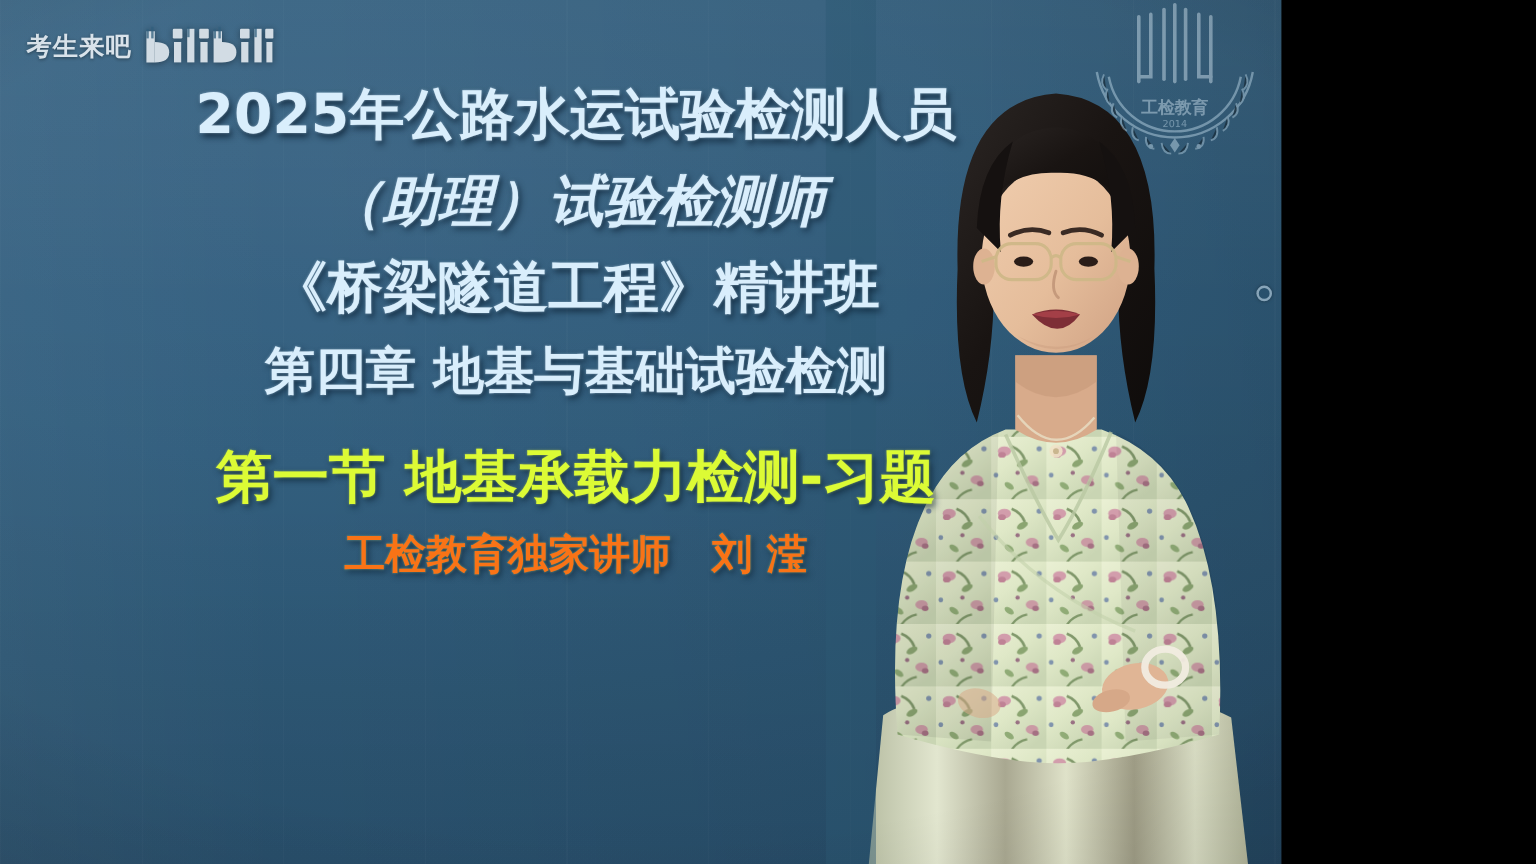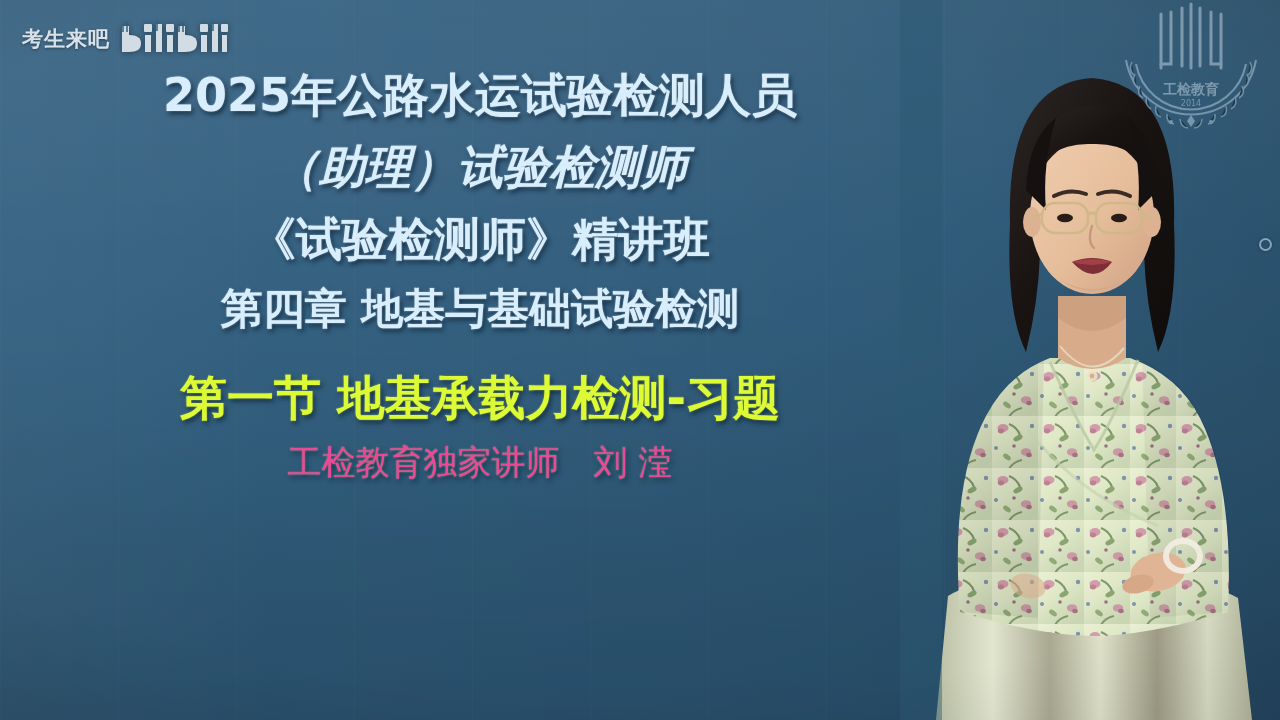--- a/index.html
+++ b/index.html
@@ -1,21 +1,21 @@
 <!DOCTYPE html>
 <html><head>
 <meta charset="utf-8">
 <title>Course Title Slide</title>
 <style>
   * { margin:0; padding:0; box-sizing:border-box; }
   html,body { width:1280px; height:720px; overflow:hidden; background:#000; }
 
   .stage{
     position:relative;
-    width:1280px; height:720px;
+    width:1068px; height:720px;
     font-family:"DejaVu Sans","Liberation Sans",sans-serif;
     overflow:hidden;
   }
 
   
   .backdrop{
     position:absolute; inset:0;
     background:
       radial-gradient(120% 85% at 30% 22%, #3a6484 0%, #336080 38%, #2e5977 68%, #2a5270 100%);
   }
@@ -105,22 +105,22 @@
     font-size:47px;
     color:#dcfb35;
     text-shadow:
        0 0 2px rgba(225,255,90,.55),
        2px 3px 5px rgba(12,34,52,.8);
     margin-bottom:24px;
     margin-top:44px;
   }
   .l6{
     font-size:34px;
-    color:#ec4899;
-    font-weight:normal;
+    color:#f97316;
+    font-weight:bold;
     text-shadow:
        0 0 2px rgba(225,255,150,.45),
        2px 3px 5px rgba(12,34,52,.75);
   }
 </style>
 </head>
 <body>
 
 <div class="stage">
 
@@ -230,21 +230,21 @@
 
       <ellipse cx="128" cy="586" rx="18" ry="12" fill="#d8ab8b" opacity=".55" transform="rotate(14 128 586)"></ellipse>
 
       <rect x="0" y="0" width="42" height="720" fill="#2d5873" opacity=".45"></rect>
     </svg>
   </div>
 
   <div class="titleblock">
     <div class="line l1">2025年公路水运试验检测人员</div>
     <div class="line l2">（助理）试验检测师</div>
-    <div class="line l3">《试验检测师》精讲班</div>
+    <div class="line l3">《桥梁隧道工程》精讲班</div>
     <div class="line l4">第四章 地基与基础试验检测</div>
     <div class="line l5">第一节 地基承载力检测-习题</div>
     <div class="line l6">工检教育独家讲师　刘 滢</div>
   </div>
 
   <div class="wm-topleft">
     <span class="wm-text">考生来吧</span>
     <span class="bili-logo">
       <svg width="108" height="34" viewBox="0 0 108 34" xmlns="http://www.w3.org/2000/svg">
         <g fill="#dfe6ec">

